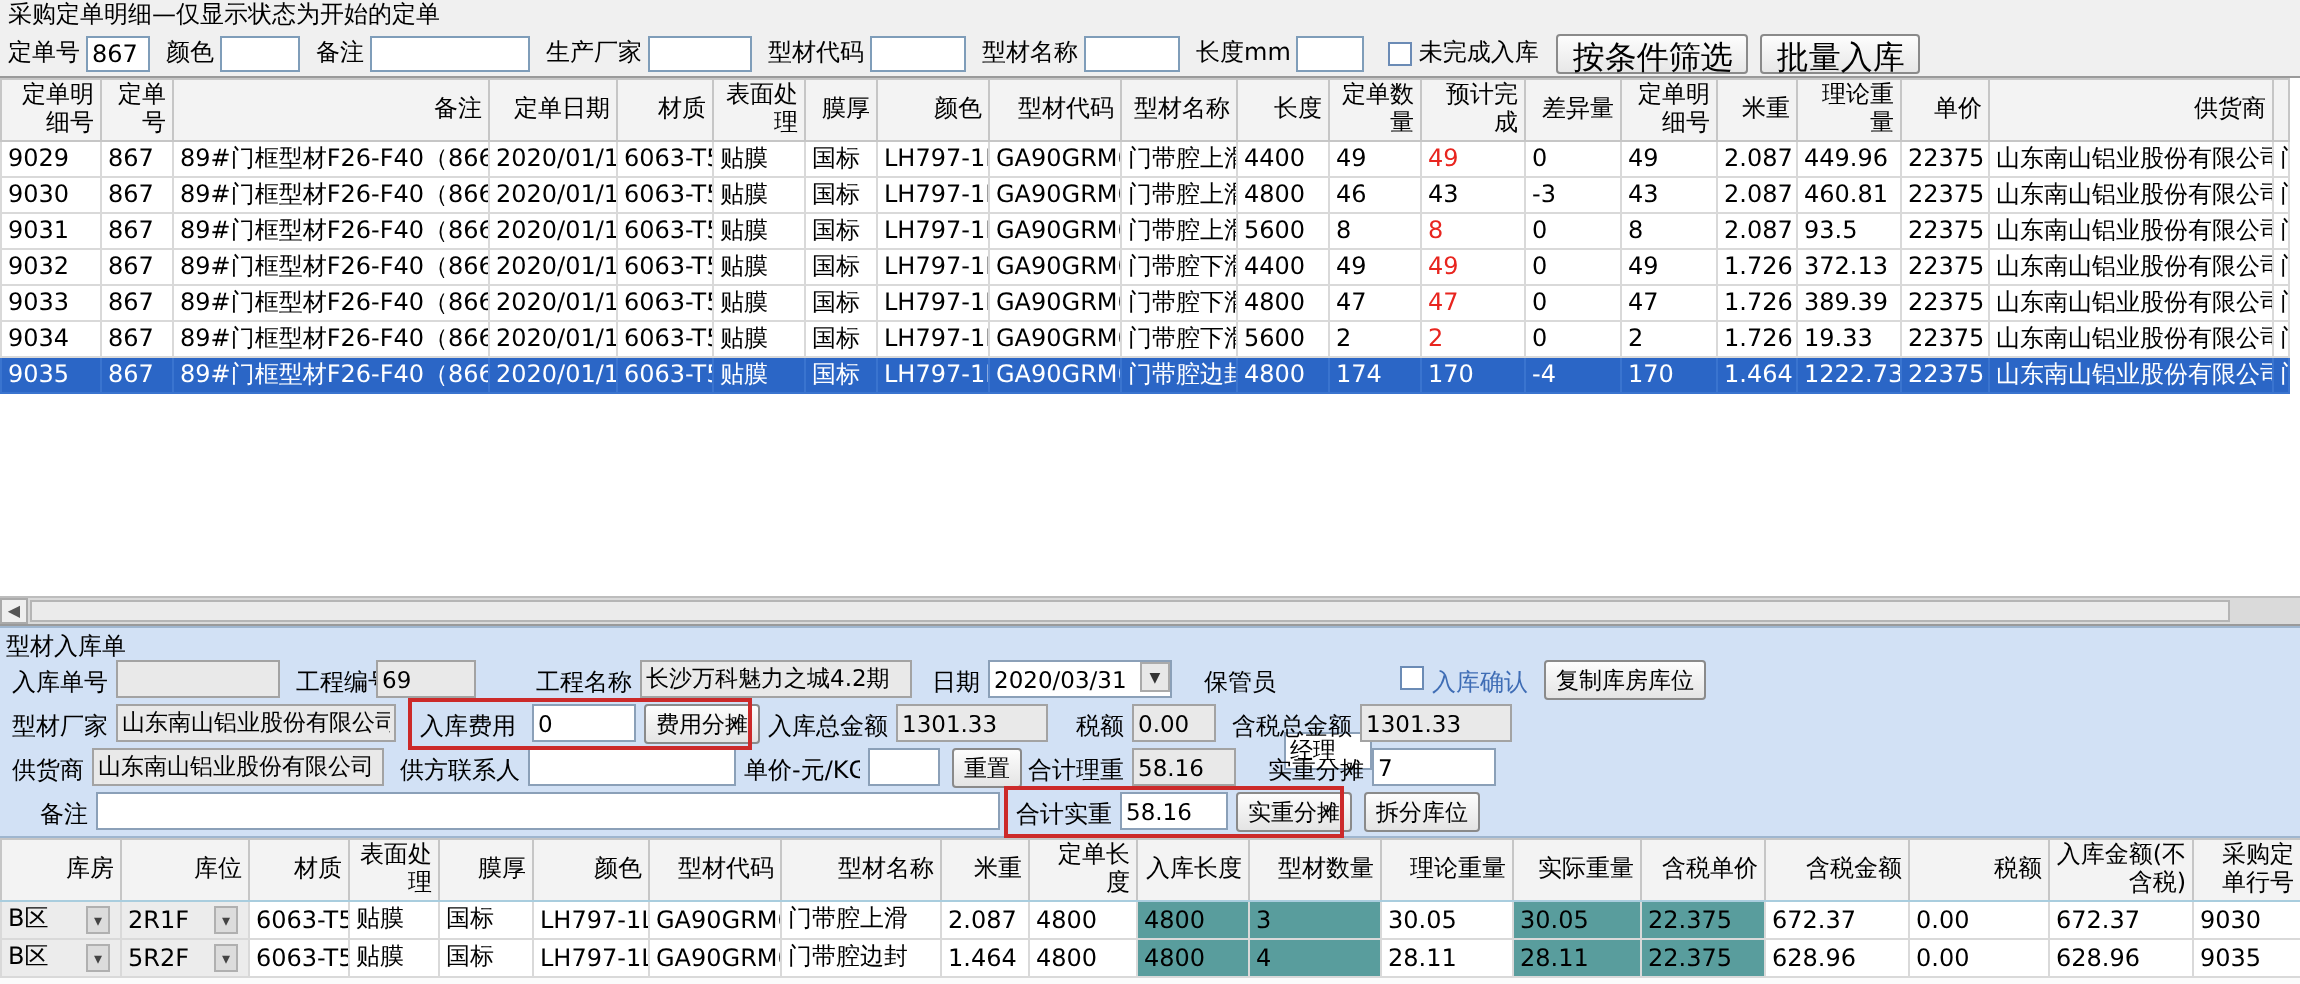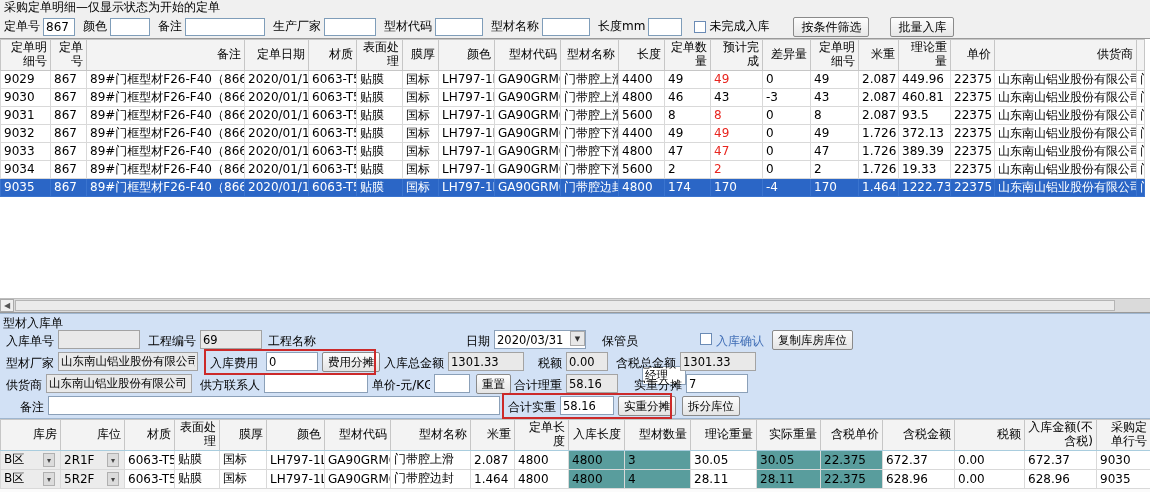--- a/index.html
+++ b/index.html
@@ -11,21 +11,21 @@
   }
   
   .top-title { height:15px; line-height:15px; padding-left:4px; font-size:12px; }
   .filter-row { height:23px; display:flex; align-items:center; padding-left:4px; white-space:nowrap; }
   .filter-row .lb { margin:0 3px 0 8px; }
   .fin {
     height:18px; border:1px solid #7f9db9; background:#fff; font-size:12px;
     padding:0 2px; font-family:inherit;
   }
   .btn {
-    height:20px; font-size:12px; font-family:inherit; padding:1px 7px; margin-left:21px;
+    height:20px; font-size:16px; font-family:inherit; padding:1px 7px; margin-left:6px;
     background:linear-gradient(#fdfdfd,#e7e7e7); border:1px solid #8a8a8a; border-radius:2px;
     cursor:default; white-space:nowrap;
   }
   .cb { display:inline-block; width:12px; height:12px; background:#fff; border:1px solid #6b8bb5; vertical-align:middle; }
   
   .grid-wrap {
     position:absolute; top:38px; left:0; width:1150px; height:275px;
     background:#fff; border:1px solid #9a9a9a; border-left:none; border-right:none;
   }
   table.grid { border-collapse:collapse; table-layout:fixed; }
@@ -313,22 +313,23 @@
   </div>
 </div>
 
 <div class="bot-panel">
   <div class="sec-label">型材入库单</div>
 
   <div class="frow" style="top:16px">
     <span class="flbl" style="left:2px;width:52px">入库单号</span>
     <input class="ffld ro" style="left: 58px; width: 82px;" value="">
     <span class="flbl" style="left:144px;width:52px">工程编号</span>
-    <input class="ffld ro" style="left: 200px; width: 62px;" value="69">
+    <input class="ffld ro" style="left: 188px; width: 50px;" value="69">
     <span class="flbl" style="left:264px;width:52px">工程名称</span>
+    <input class="ffld ro" style="left: 320px; width: 136px;" value="长沙万科魅力之城4.2期">
     <span class="flbl" style="left:462px;width:28px">日期</span>
     <span class="datewrap" style="left:494px;width:92px">
       <input value="2020/03/31" style="">
       <span class="dbtn">▼</span>
     </span>
     <span class="flbl" style="left:596px;width:42px">保管员</span>
     <input class="ffld" style="left: 642px; width: 44px; margin-top: 36px;" value="经理">
     <span class="cb" style="position:absolute;left:700px;top:3px"></span>
     <span class="flbl bluelbl" style="left:716px;width:52px;text-align:left">入库确认</span>
     <button class="fbtn" style="left:772px">复制库房库位</button>

